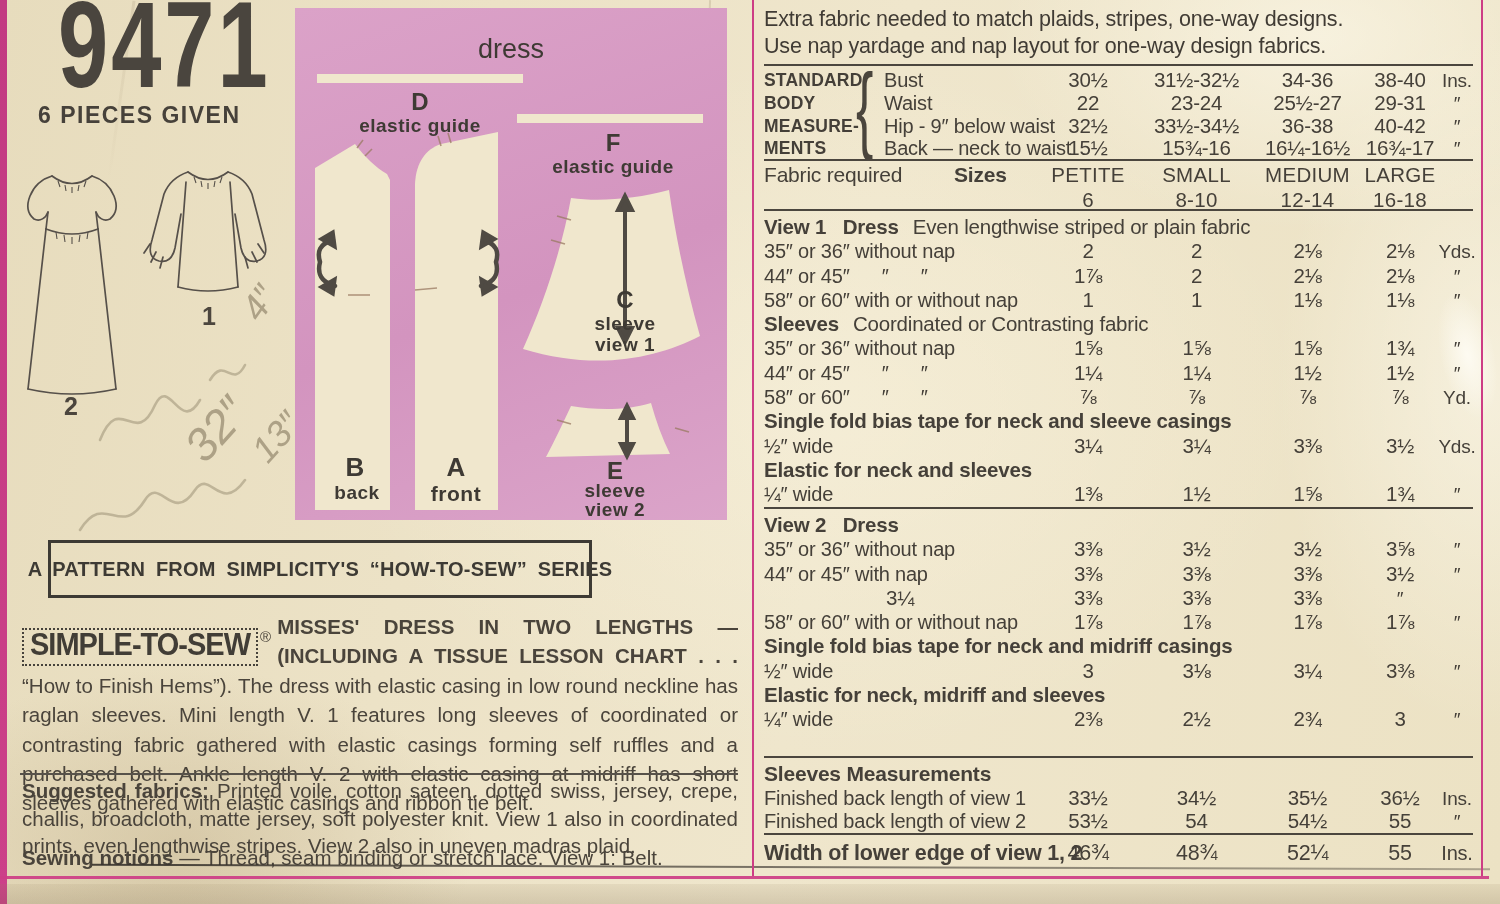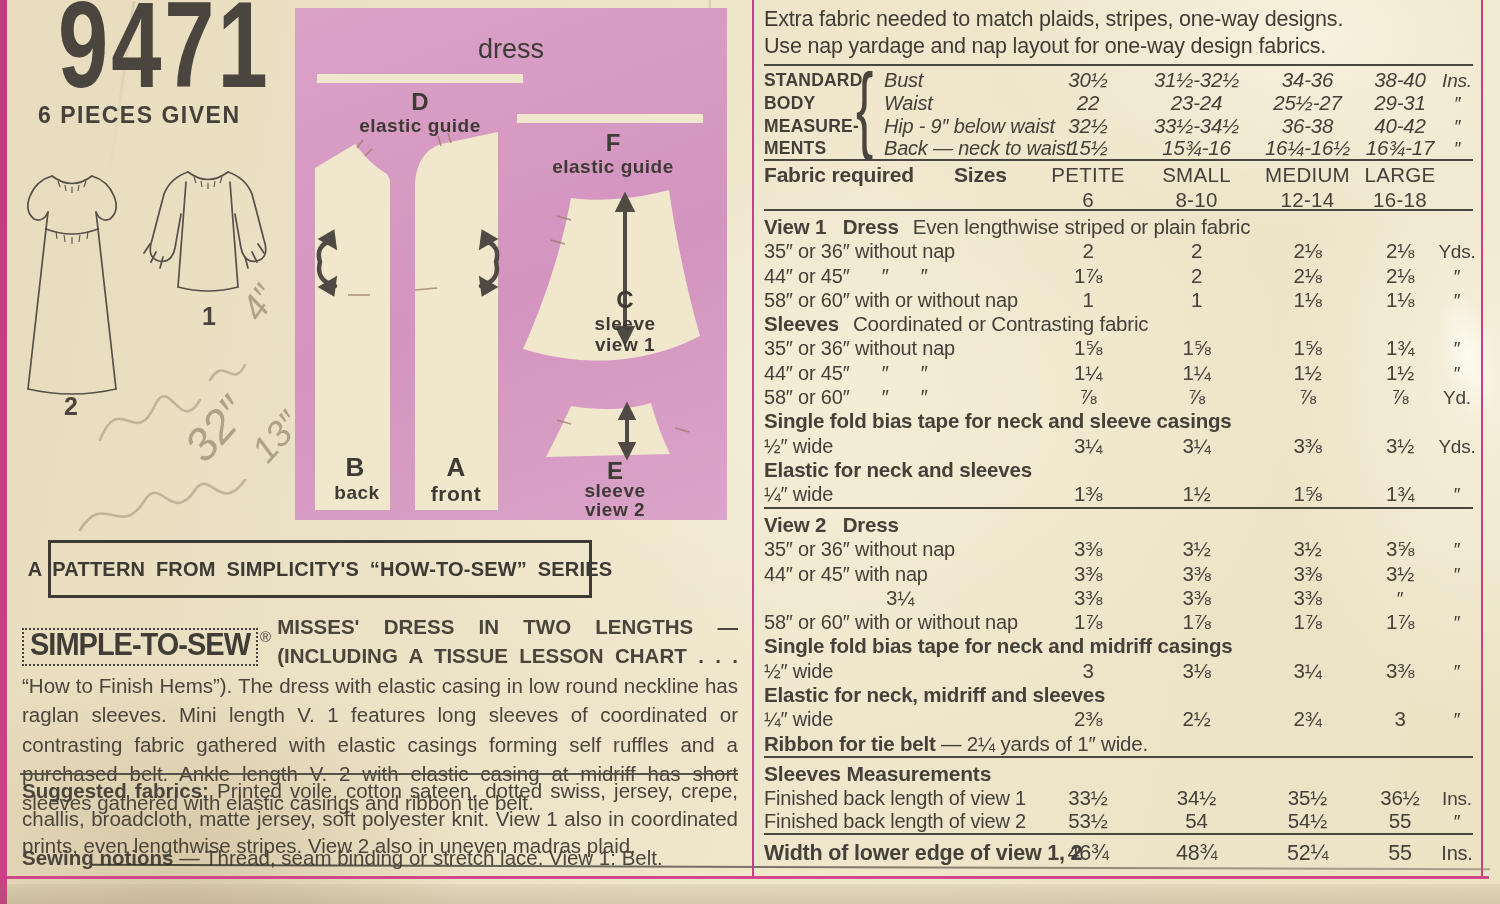--- a/index.html
+++ b/index.html
@@ -55,26 +55,26 @@
   #rp-inner{position:absolute;left:10px;top:0;width:712px;height:100%;}
   .rp-abs{position:absolute;left:0;width:712px;}
   .rule{position:absolute;left:0;width:709px;background:#4b463e;}
   .note{font-size:21.5px;color:#403b34;}
   
   .frow{display:grid;grid-template-columns:272px 104px 113px 109px 76px 38px;align-items:baseline;}
   .frow .lab{white-space:nowrap;overflow:visible;font-size:20px;}
   .frow .v{text-align:center;font-size:20.5px;white-space:nowrap;}
   .frow .u{text-align:center;font-size:19px;white-space:nowrap;}
   .tline{height:24.3px;}
-  .mrow{height:22.8px;font-style:italic;}
+  .mrow{height:22.8px;}
   .mrow .lab{padding-left:120px;font-size:20px;}
   #meas-header{position:absolute;left:0;top:69px;font-size:17.5px;font-weight:600;line-height:22.8px;letter-spacing:.2px;color:#443f38;}
   #meas-brace{position:absolute;left:92px;top:60px;font-size:104px;font-weight:400;color:#4a453d;transform:scale(.5,.92);transform-origin:left top;line-height:1;}
   .ft-head{display:grid;grid-template-columns:272px 104px 113px 109px 76px 38px;align-items:baseline;}
-  .ft-head .t{font-size:21px;font-weight:700;}
+  .ft-head .t{font-size:21px;font-weight:400;}
   .ft-head .cn{text-align:center;font-size:20.5px;letter-spacing:.3px;}
   .sec-title{font-size:20.5px;}
   .sec-title .st{font-weight:700;}
   .sec-title .sub{margin-left:14px;}
   .ribbon{font-size:20.5px;}
   .gm-title{font-size:21px;font-weight:700;}
   .grow .lab{font-size:20px;}
   #width-row .lab{font-size:21.5px;font-weight:700;}
   #width-row .v{font-size:21.5px;}
   #width-row .u{font-size:20px;}
@@ -462,21 +462,20 @@
                     <span class="lab">¼″ wide</span>
                     <span class="v">2⅜</span>
                     <span class="v">2½</span>
                     <span class="v">2¾</span>
                     <span class="v">3</span>
                     <span class="u">″</span>
                   </div>
                 </div>
             </div>
           </div>
-        <div class="ribbon tline"><span class="b">Ribbon for tie belt</span><span> — 2¼ yards of 1″ wide.</span></div>
       </div>
 
       <div class="rule" style="top:756px;height:1.6px;"></div>
 
       <div class="rp-abs" style="top:762px;">
         <div class="gm-title" style="height:24px;">Sleeves Measurements</div>
         <div>
 
             <div class="frow grow" style="height:23px;">
               <span class="lab">Finished back length of view 1</span>

